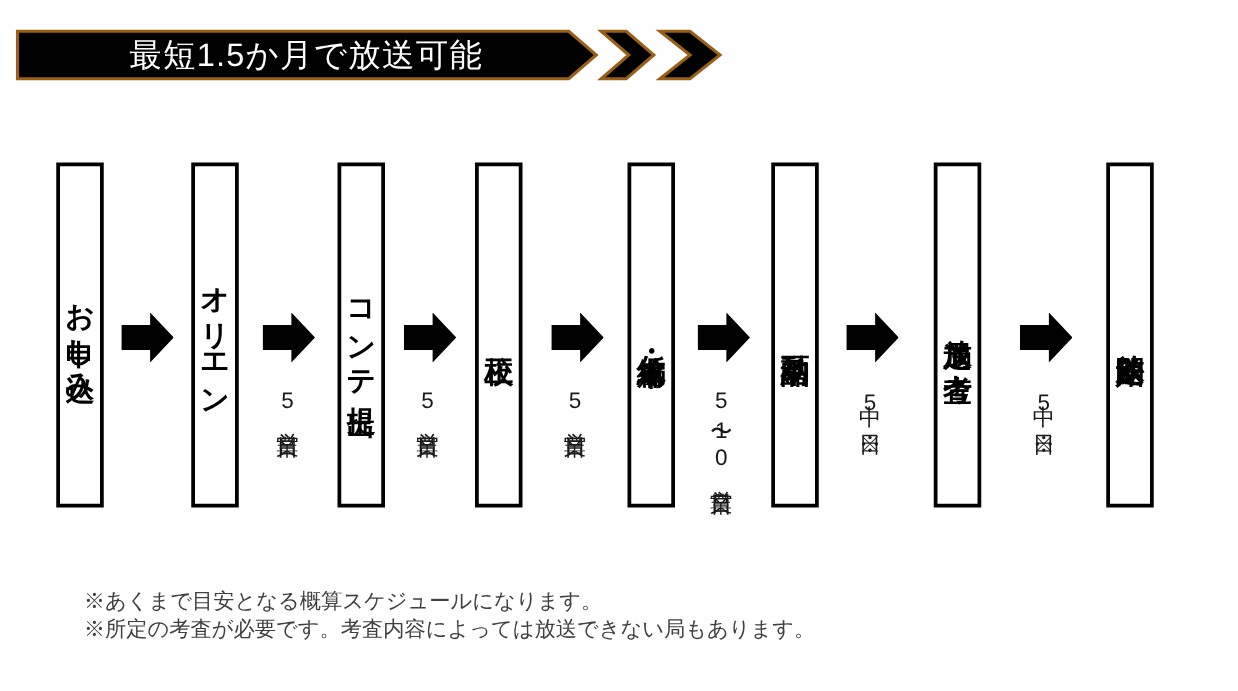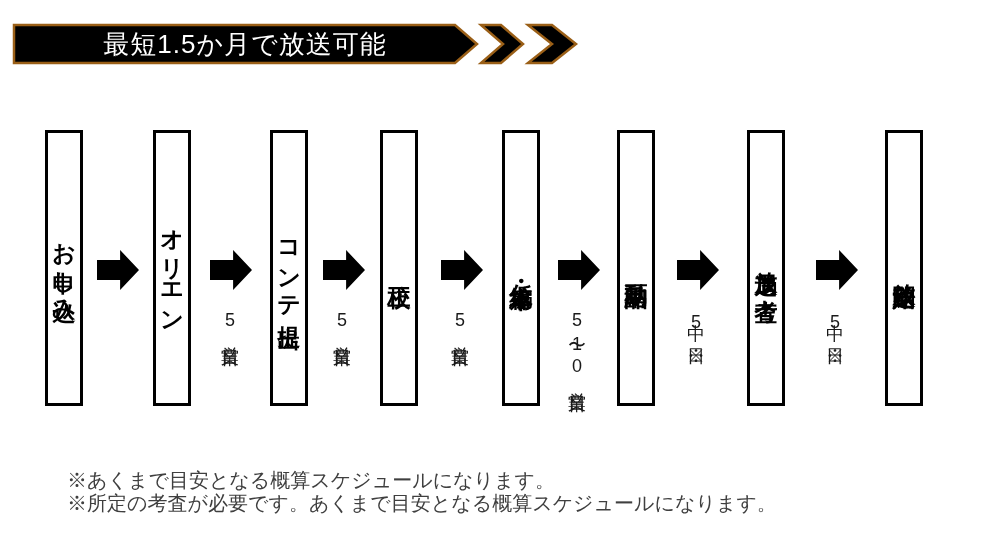--- a/index.html
+++ b/index.html
@@ -74,21 +74,21 @@
     letter-spacing: 2px;
     color: #1a1a1a;
     white-space: pre;
   }
 
   
   .footnotes {
     position: absolute;
     left: 67px;
     top: 469px;
-    font-size: 20px;
+    font-size: 17px;
     line-height: 23px;
     color: #3f3f3f;
     white-space: nowrap;
   }
 </style>
 </head>
 <body>
 
 <div class="canvas">
 
@@ -134,16 +134,16 @@
 
   <div class="duration" style="left:221px">5営業日</div>
   <div class="duration" style="left:333px">5営業日</div>
   <div class="duration" style="left:451px">5営業日</div>
   <div class="duration" style="left:568px">5〜10営業日</div>
   <div class="duration" style="left:687px">中5日※</div>
   <div class="duration" style="left:826px">中5日※</div>
 
   <div class="footnotes">
     <div>※あくまで目安となる概算スケジュールになります。</div>
-    <div>※所定の考査が必要です。あくまで目安となる概算スケジュールになります。</div>
+    <div>※所定の考査が必要です。考査内容によっては放送できない局もあります。</div>
   </div>
 
 </div>
 
 </body></html>

